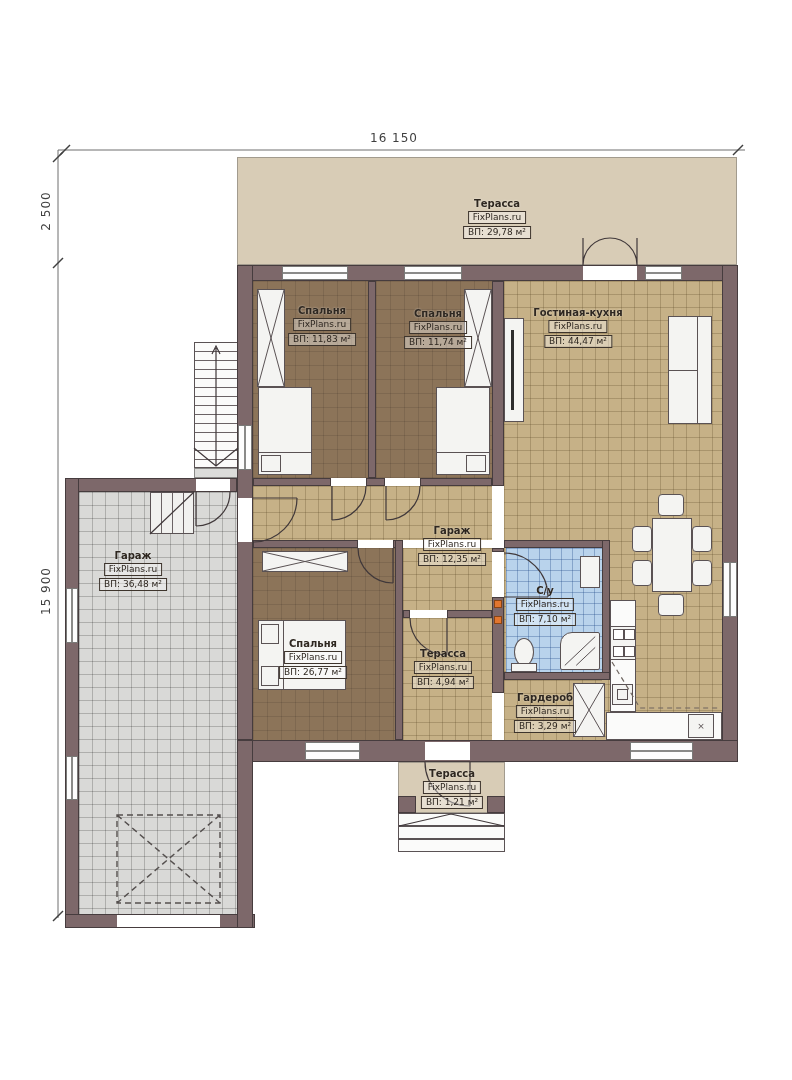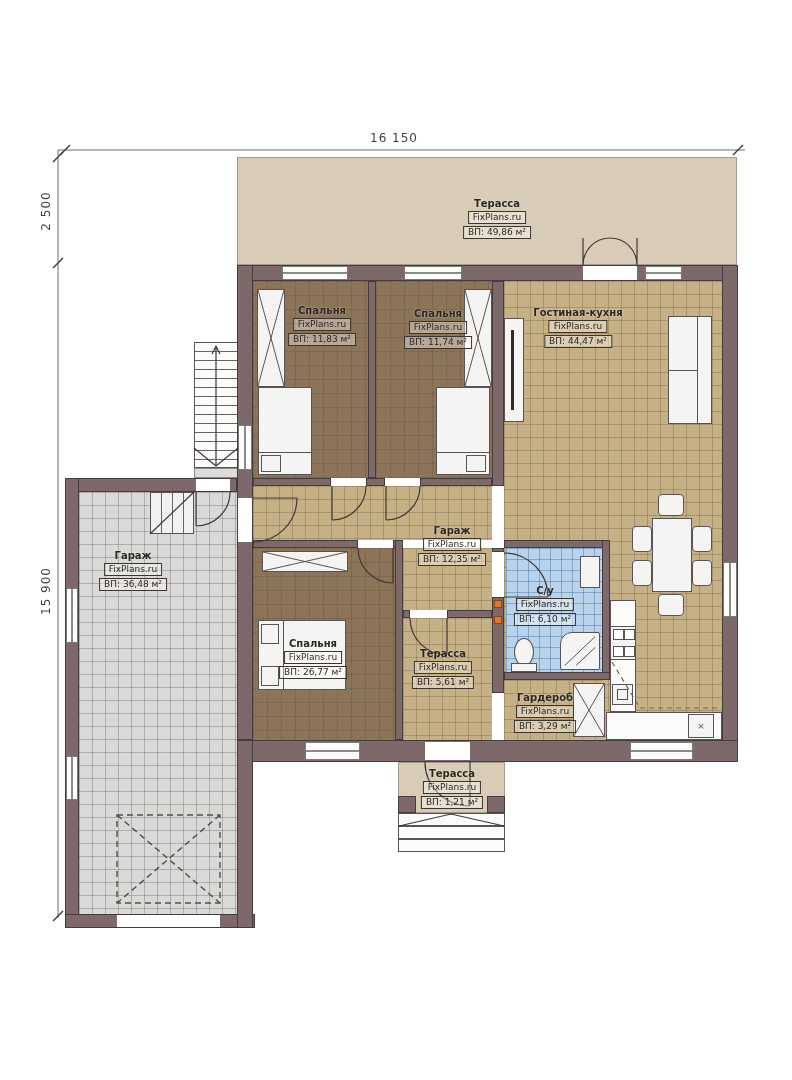--- a/index.html
+++ b/index.html
@@ -245,21 +245,21 @@
     </g>
   </svg>
 
   <div class="dim-label" style="left:370px;top:131px;">16 150</div>
   <div class="dim-label vert" style="left:26px;top:204px;">2 500</div>
   <div class="dim-label vert" style="left:22px;top:584px;">15 900</div>
 
   <div class="room-label" style="left:497px;top:198px;">
     <div class="rl-name">Терасса</div>
     <div class="rl-box">FixPlans.ru</div>
-    <div class="rl-box">ВП: 49,86 м²</div>
+    <div class="rl-box">ВП: 29,78 м²</div>
   </div>
   <div class="room-label" style="left:322px;top:305px;">
     <div class="rl-name">Спальня</div>
     <div class="rl-box">FixPlans.ru</div>
     <div class="rl-box">ВП: 11,83 м²</div>
   </div>
   <div class="room-label" style="left:438px;top:308px;">
     <div class="rl-name">Спальня</div>
     <div class="rl-box">FixPlans.ru</div>
     <div class="rl-box">ВП: 11,74 м²</div>
@@ -275,31 +275,31 @@
     <div class="rl-box">ВП: 36,48 м²</div>
   </div>
   <div class="room-label" style="left:452px;top:525px;">
     <div class="rl-name">Гараж</div>
     <div class="rl-box">FixPlans.ru</div>
     <div class="rl-box">ВП: 12,35 м²</div>
   </div>
   <div class="room-label" style="left:545px;top:585px;">
     <div class="rl-name">С/у</div>
     <div class="rl-box">FixPlans.ru</div>
-    <div class="rl-box">ВП: 6,10 м²</div>
+    <div class="rl-box">ВП: 7,10 м²</div>
   </div>
   <div class="room-label" style="left:313px;top:638px;">
     <div class="rl-name">Спальня</div>
     <div class="rl-box">FixPlans.ru</div>
     <div class="rl-box">ВП: 26,77 м²</div>
   </div>
   <div class="room-label" style="left:443px;top:648px;">
     <div class="rl-name">Терасса</div>
     <div class="rl-box">FixPlans.ru</div>
-    <div class="rl-box">ВП: 5,61 м²</div>
+    <div class="rl-box">ВП: 4,94 м²</div>
   </div>
   <div class="room-label" style="left:545px;top:692px;text-align:center;">
     <div class="rl-name">Гардероб</div>
     <div class="rl-box">FixPlans.ru</div>
     <div class="rl-box">ВП: 3,29 м²</div>
   </div>
   <div class="room-label" style="left:452px;top:768px;">
     <div class="rl-name">Терасса</div>
     <div class="rl-box">FixPlans.ru</div>
     <div class="rl-box">ВП: 1,21 м²</div>

